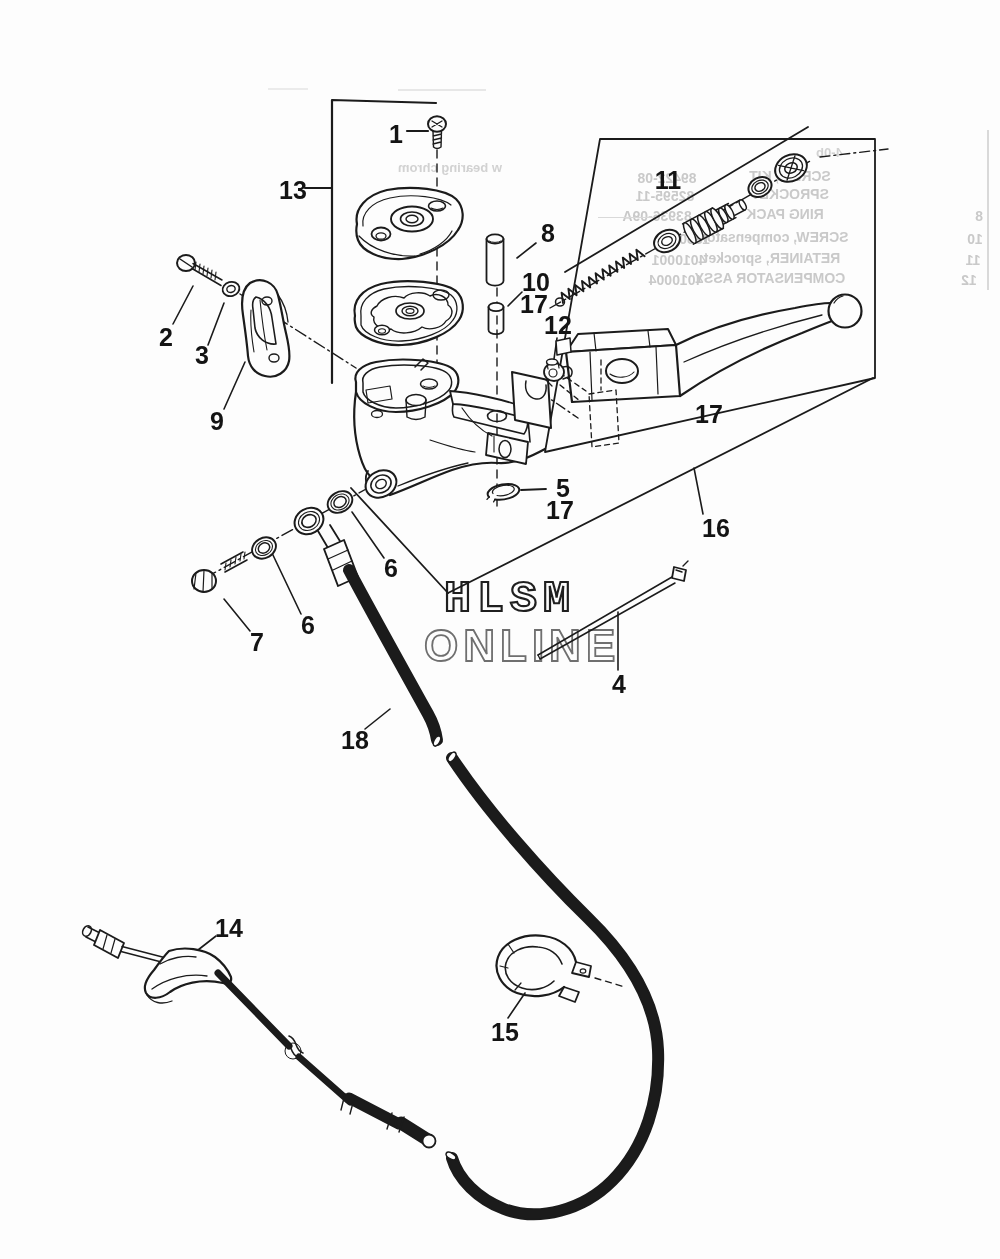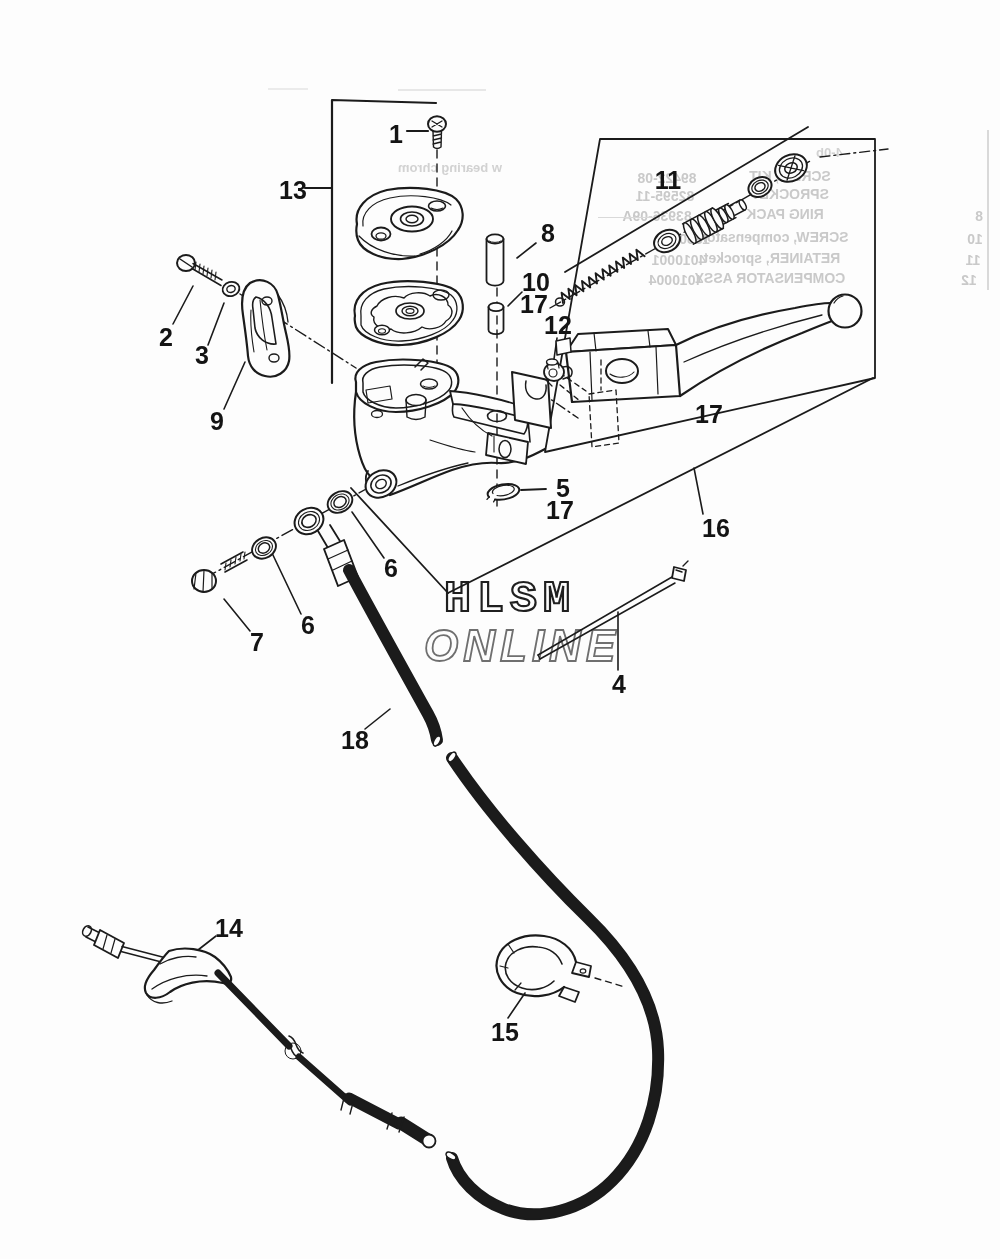--- a/index.html
+++ b/index.html
@@ -15,21 +15,21 @@
   .ghost{position:absolute;z-index:1;color:#c9c9c9;transform:scaleX(-1);
          font-weight:bold;white-space:nowrap;filter:blur(0.4px);text-align:center;}
   .ghost.num{font-size:14px;width:110px;}
   .ghost.nm{font-size:14px;width:180px;}
   .ghost.it{font-size:14px;width:34px;}
   .ghost.frag{font-size:13px;color:#d2d2d2;}
   .gline{position:absolute;z-index:1;background:#d9d9d9;}
   
   .wm{position:absolute;z-index:2;font-weight:bold;letter-spacing:6px;color:transparent;white-space:nowrap;}
   .wm1{left:444px;top:574px;font-size:45px;font-family:Liberation Mono, monospace;-webkit-text-stroke:2.2px #1f1f1f;}
-  .wm2{left:424px;top:621px;font-size:44px;-webkit-text-stroke:1.8px #6f6f6f;letter-spacing:5px;font-style:italic;}
+  .wm2{left:424px;top:621px;font-size:44px;-webkit-text-stroke:1.8px #6f6f6f;letter-spacing:5px;}
   .wm3{left:362px;top:674px;font-size:41px;-webkit-text-stroke:1.6px #b9b9b9;letter-spacing:2px;}
 </style>
 </head>
 <body>
 
 <div class="stage">
 
   <div class="ghost num" style="left:612px;top:170px;">89422-08</div>
   <div class="ghost nm" style="left:700px;top:168px;">SCREW, KIT</div>
   <div class="ghost num" style="left:610px;top:188px;">82595-11</div>

